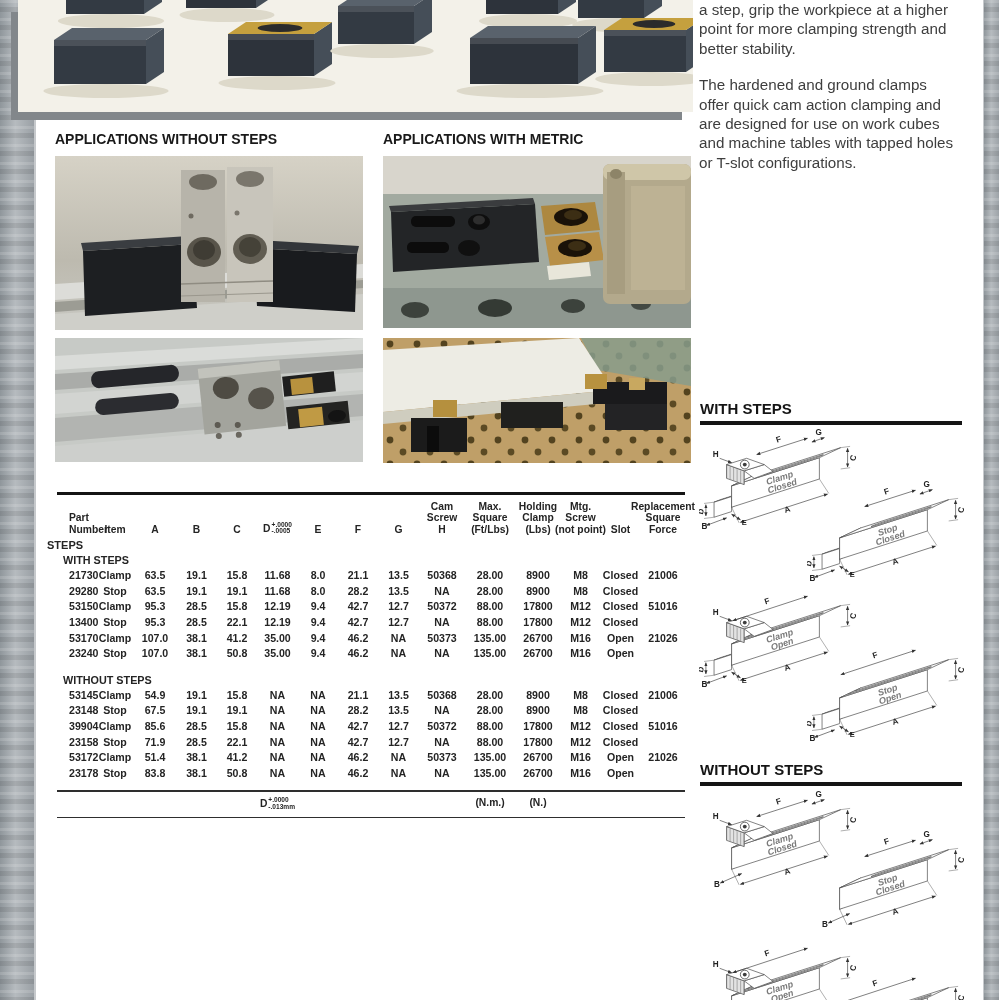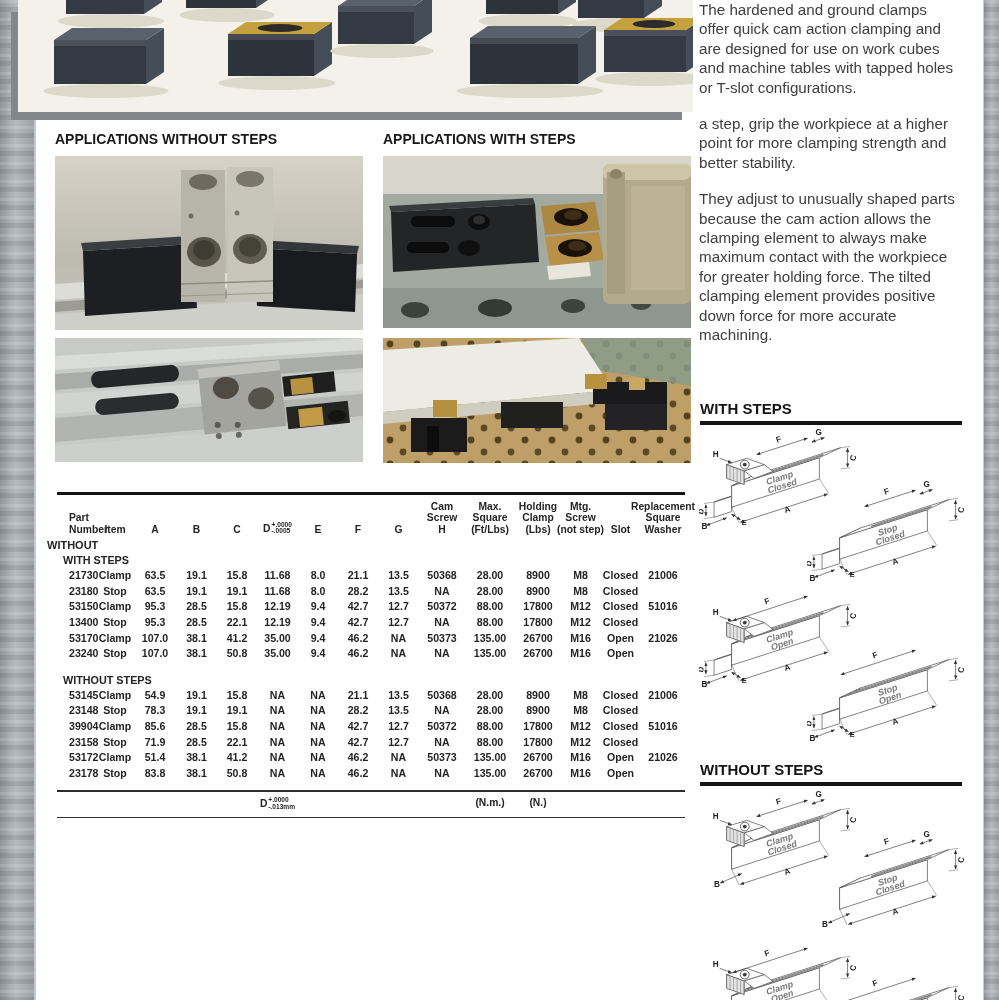--- a/index.html
+++ b/index.html
@@ -125,21 +125,21 @@
       <ellipse cx="633" cy="79" rx="55.760000000000005" ry="7" fill="#ddd9ca"></ellipse>
       <polygon points="668,30 686,18 686,60 668,72" fill="#454e58"></polygon>
       <rect x="586" y="30" width="82" height="42" fill="#333a43"></rect>
       <polygon points="586,30 604,18 686,18 668,30" fill="#c5a03e"></polygon>
       <ellipse cx="636" cy="24" rx="21.32" ry="4" fill="#2b2b2b"></ellipse>
       <rect x="586" y="30" width="82" height="6" fill="rgba(255,255,255,0.12)"></rect>
     </svg>
 </div>
 
 <div class="abs app-heading" style="left:55px;top:131px;">APPLICATIONS WITHOUT STEPS</div>
-<div class="abs app-heading" style="left:383px;top:131px;">APPLICATIONS WITH STEPS</div>
+<div class="abs app-heading" style="left:383px;top:131px;">APPLICATIONS WITH METRIC</div>
 
 <div class="abs app-photo" style="left:55px;top:156px;width:308px;height:174px;">
   <svg width="308" height="174" viewBox="0 0 308 174">
     <defs>
         <linearGradient id="bgL1" x1="0" y1="0" x2="0" y2="1">
       <stop offset="0" stop-color="#d6d2c6"></stop>
           <stop offset="0.6" stop-color="#bdbaaf"></stop>
           <stop offset="1" stop-color="#c8c8c2"></stop>
     </linearGradient>
       </defs>
@@ -245,23 +245,22 @@
     <rect x="50" y="62" width="24" height="17" fill="#b5903e"></rect>
     <rect x="118" y="64" width="62" height="26" fill="#20201e"></rect>
     <rect x="210" y="44" width="74" height="22" fill="#1a1a1c"></rect>
     <rect x="222" y="66" width="62" height="26" fill="#232325"></rect>
     <rect x="202" y="36" width="22" height="15" fill="#b8923f"></rect>
     <rect x="246" y="40" width="16" height="12" fill="#c8a860"></rect>
   </svg>
 </div>
 
 <div class="abs intro">
+  <p>a step, grip the workpiece at a higher point for more clamping strength and better stability.</p>
   <p>The hardened and ground clamps offer quick cam action clamping and are designed for use on work cubes and machine tables with tapped holes or T-slot configurations.</p>
-  <p>a step, grip the workpiece at a higher point for more clamping strength and better stability.</p>
-  <p>They adjust to unusually shaped parts because the cam action allows the clamping element to always make maximum contact with the workpiece for greater holding force. The tilted clamping element provides positive down force for more accurate machining.</p>
 </div>
 
 <div class="abs side-heading" style="left:700px;top:400px;">WITH STEPS</div>
 <div class="abs side-rule" style="left:700px;top:421px;width:262px;"></div>
 <div class="abs diag-area" id="diagrams-with-steps" style="left:699px;top:428px;width:265px;height:335px;">
     <div class="diag" style="left: 0px; top: 0px;"><svg viewBox="0 0 252 170" width="158" height="107">
         <defs>
           <marker id="m1" viewBox="0 0 10 10" refX="9" refY="5" markerWidth="6.5" markerHeight="6.5" orient="auto-start-reverse">
             <path d="M0,1L10,5L0,9z" fill="#333"></path>
           </marker>
@@ -596,52 +595,52 @@
         <div class="hline">(Ft/Lbs)</div>
       </div>
       <div class="t-hcol" style="width:46px">
         <div class="hline">Holding</div>
         <div class="hline">Clamp</div>
         <div class="hline">(Lbs)</div>
       </div>
       <div class="t-hcol" style="width:39px">
         <div class="hline">Mtg.</div>
         <div class="hline">Screw</div>
-        <div class="hline">(not step)</div>
+        <div class="hline">(not point)</div>
       </div>
       <div class="t-hcol" style="width:41px">
         <div class="hline">Slot</div>
       </div>
       <div class="t-hcol" style="width:44px">
         <div class="hline">Replacement</div>
         <div class="hline">Square</div>
-        <div class="hline">Washer</div>
-      </div>
-    </div>
-    <div class="t-group">WITHOUT</div>
+        <div class="hline">Force</div>
+      </div>
+    </div>
+    <div class="t-group">STEPS</div>
     <div class="t-sec">WITH STEPS</div>
     <div class="t-row">
       <div class="t-cell left" style="width:39px">21730</div>
       <div class="t-cell" style="width:38px">Clamp</div>
       <div class="t-cell" style="width:42px">63.5</div>
       <div class="t-cell" style="width:41px">19.1</div>
       <div class="t-cell" style="width:40px">15.8</div>
       <div class="t-cell" style="width:41px">11.68</div>
       <div class="t-cell" style="width:40px">8.0</div>
       <div class="t-cell" style="width:40px">21.1</div>
       <div class="t-cell" style="width:41px">13.5</div>
       <div class="t-cell" style="width:46px">50368</div>
       <div class="t-cell" style="width:50px">28.00</div>
       <div class="t-cell" style="width:46px">8900</div>
       <div class="t-cell" style="width:39px">M8</div>
       <div class="t-cell" style="width:41px">Closed</div>
       <div class="t-cell" style="width:44px">21006</div>
     </div>
     <div class="t-row">
-      <div class="t-cell left" style="width:39px">23180</div>
+      <div class="t-cell left" style="width:39px">29280</div>
       <div class="t-cell" style="width:38px">Stop</div>
       <div class="t-cell" style="width:42px">63.5</div>
       <div class="t-cell" style="width:41px">19.1</div>
       <div class="t-cell" style="width:40px">19.1</div>
       <div class="t-cell" style="width:41px">11.68</div>
       <div class="t-cell" style="width:40px">8.0</div>
       <div class="t-cell" style="width:40px">28.2</div>
       <div class="t-cell" style="width:41px">13.5</div>
       <div class="t-cell" style="width:46px">NA</div>
       <div class="t-cell" style="width:50px">28.00</div>
@@ -732,21 +731,21 @@
       <div class="t-cell" style="width:46px">50368</div>
       <div class="t-cell" style="width:50px">28.00</div>
       <div class="t-cell" style="width:46px">8900</div>
       <div class="t-cell" style="width:39px">M8</div>
       <div class="t-cell" style="width:41px">Closed</div>
       <div class="t-cell" style="width:44px">21006</div>
     </div>
     <div class="t-row">
       <div class="t-cell left" style="width:39px">23148</div>
       <div class="t-cell" style="width:38px">Stop</div>
-      <div class="t-cell" style="width:42px">78.3</div>
+      <div class="t-cell" style="width:42px">67.5</div>
       <div class="t-cell" style="width:41px">19.1</div>
       <div class="t-cell" style="width:40px">19.1</div>
       <div class="t-cell" style="width:41px">NA</div>
       <div class="t-cell" style="width:40px">NA</div>
       <div class="t-cell" style="width:40px">28.2</div>
       <div class="t-cell" style="width:41px">13.5</div>
       <div class="t-cell" style="width:46px">NA</div>
       <div class="t-cell" style="width:50px">28.00</div>
       <div class="t-cell" style="width:46px">8900</div>
       <div class="t-cell" style="width:39px">M8</div>

